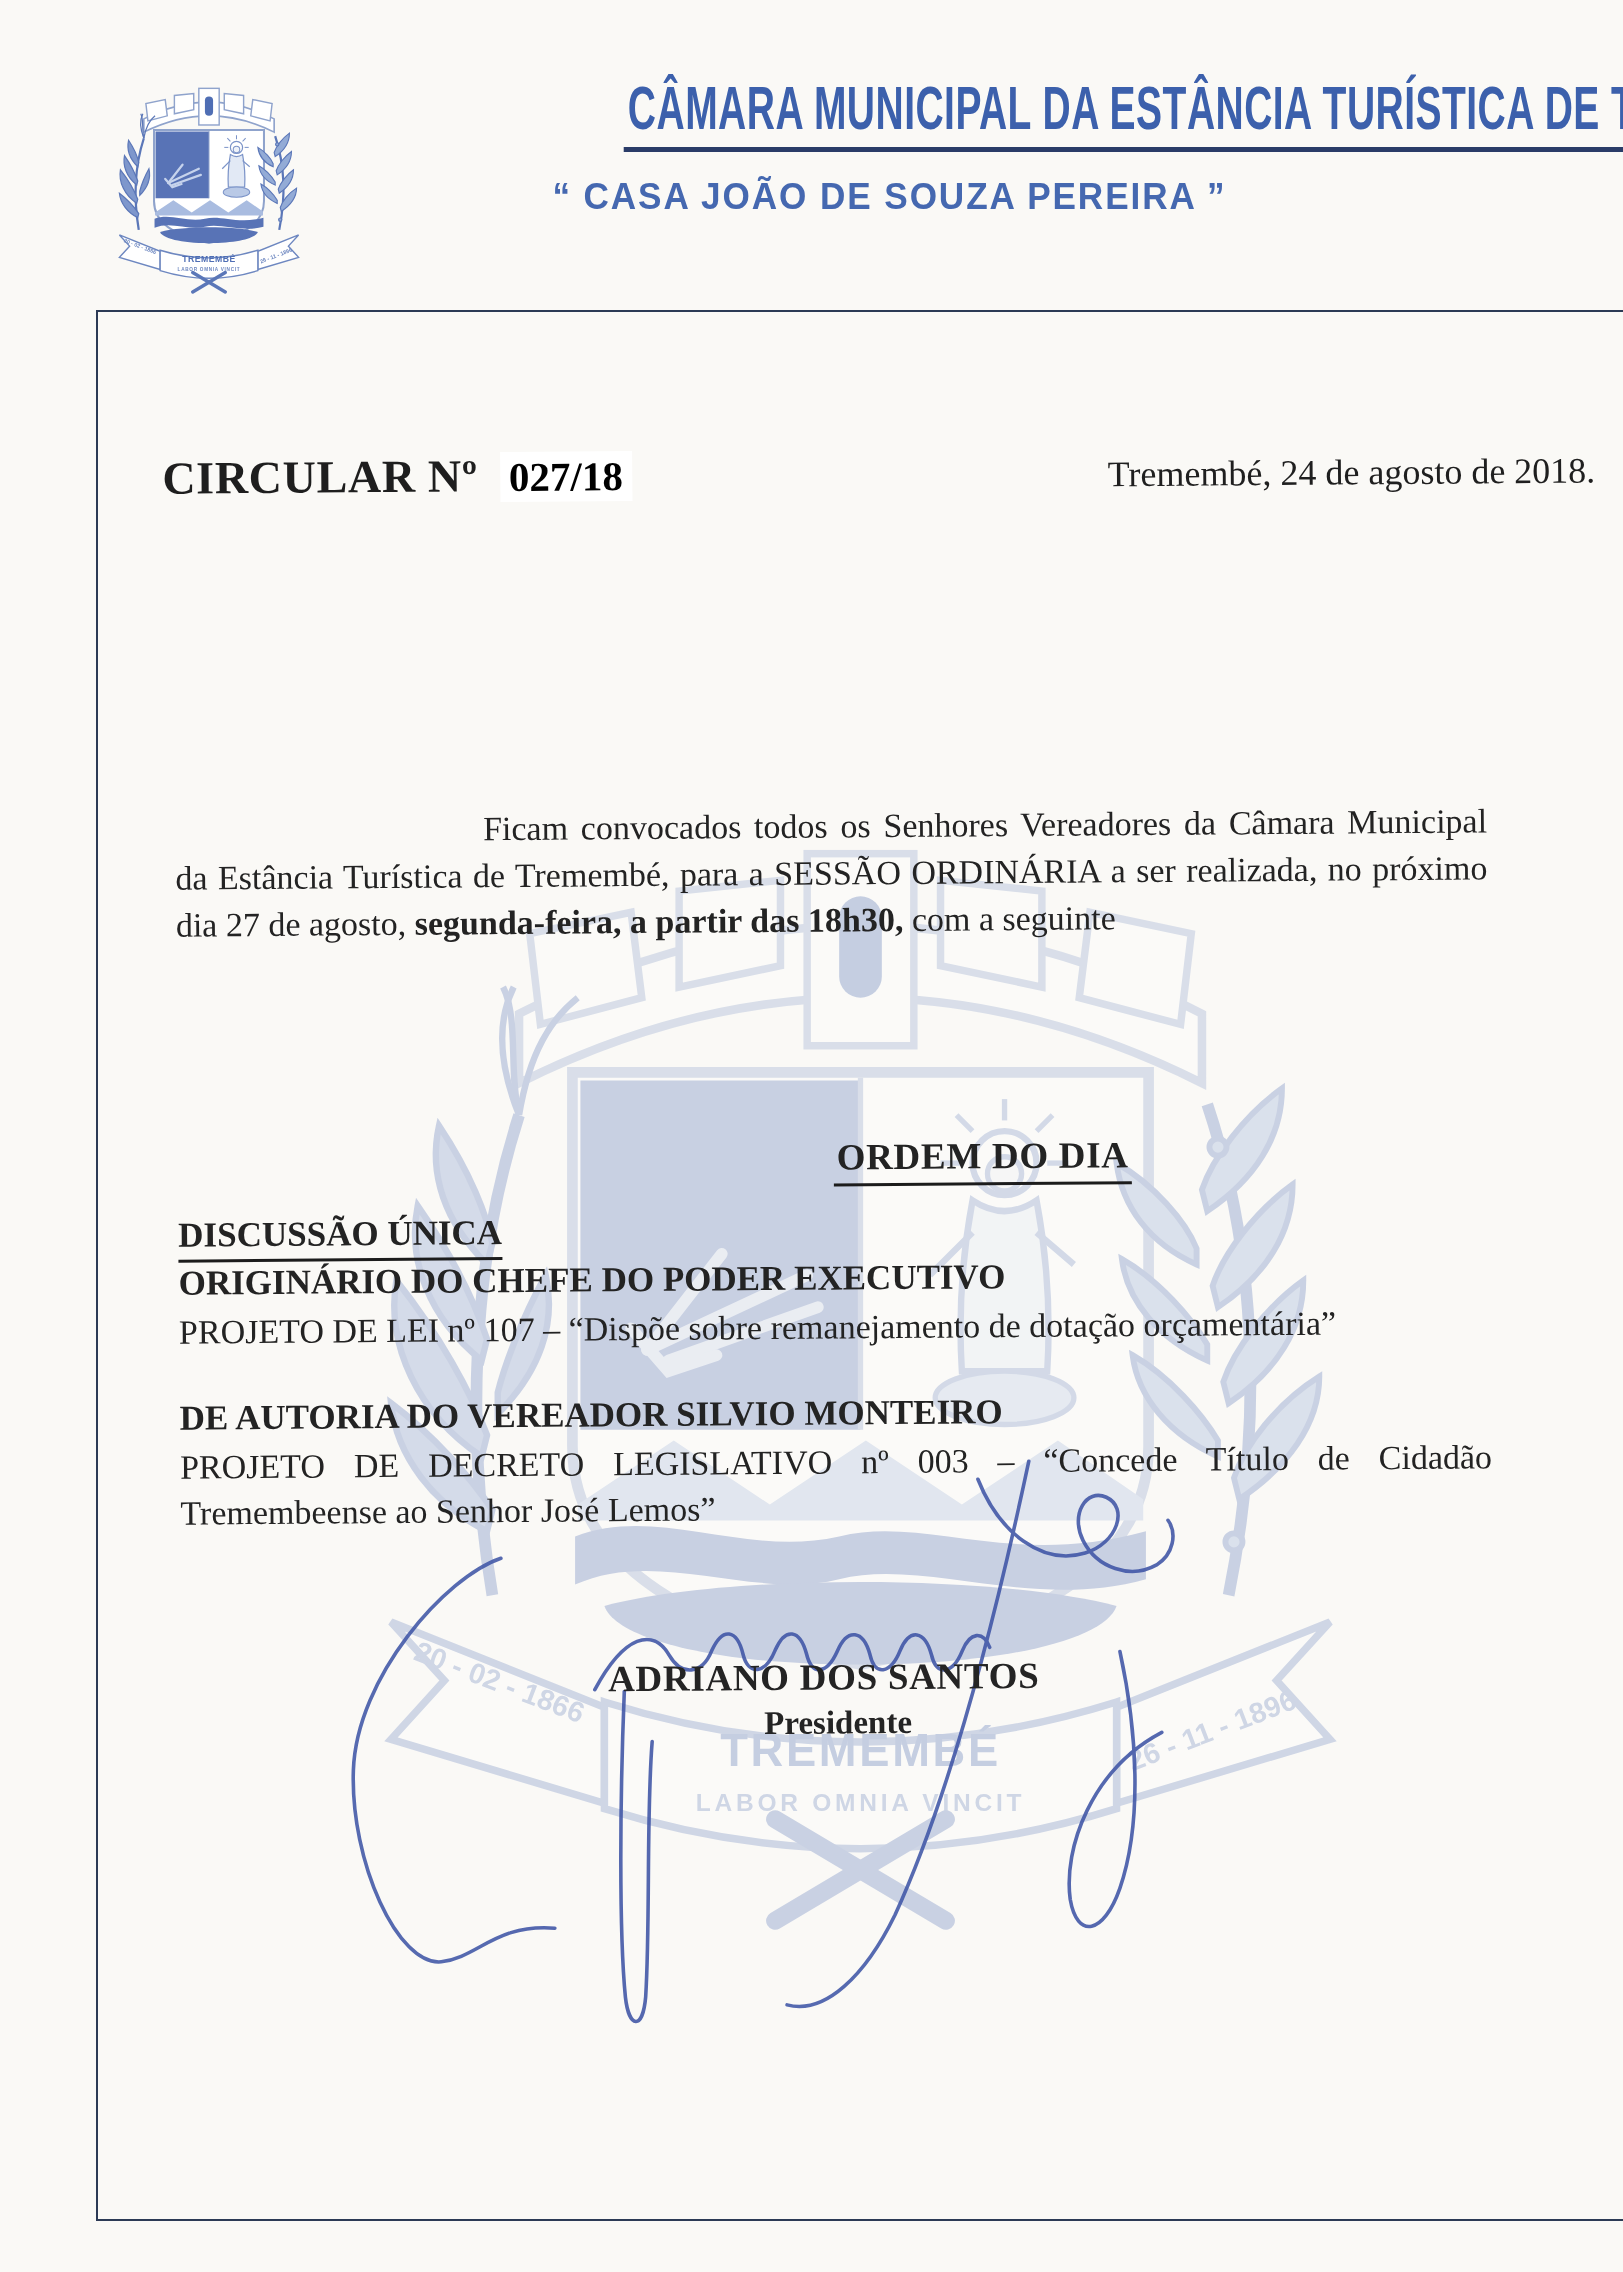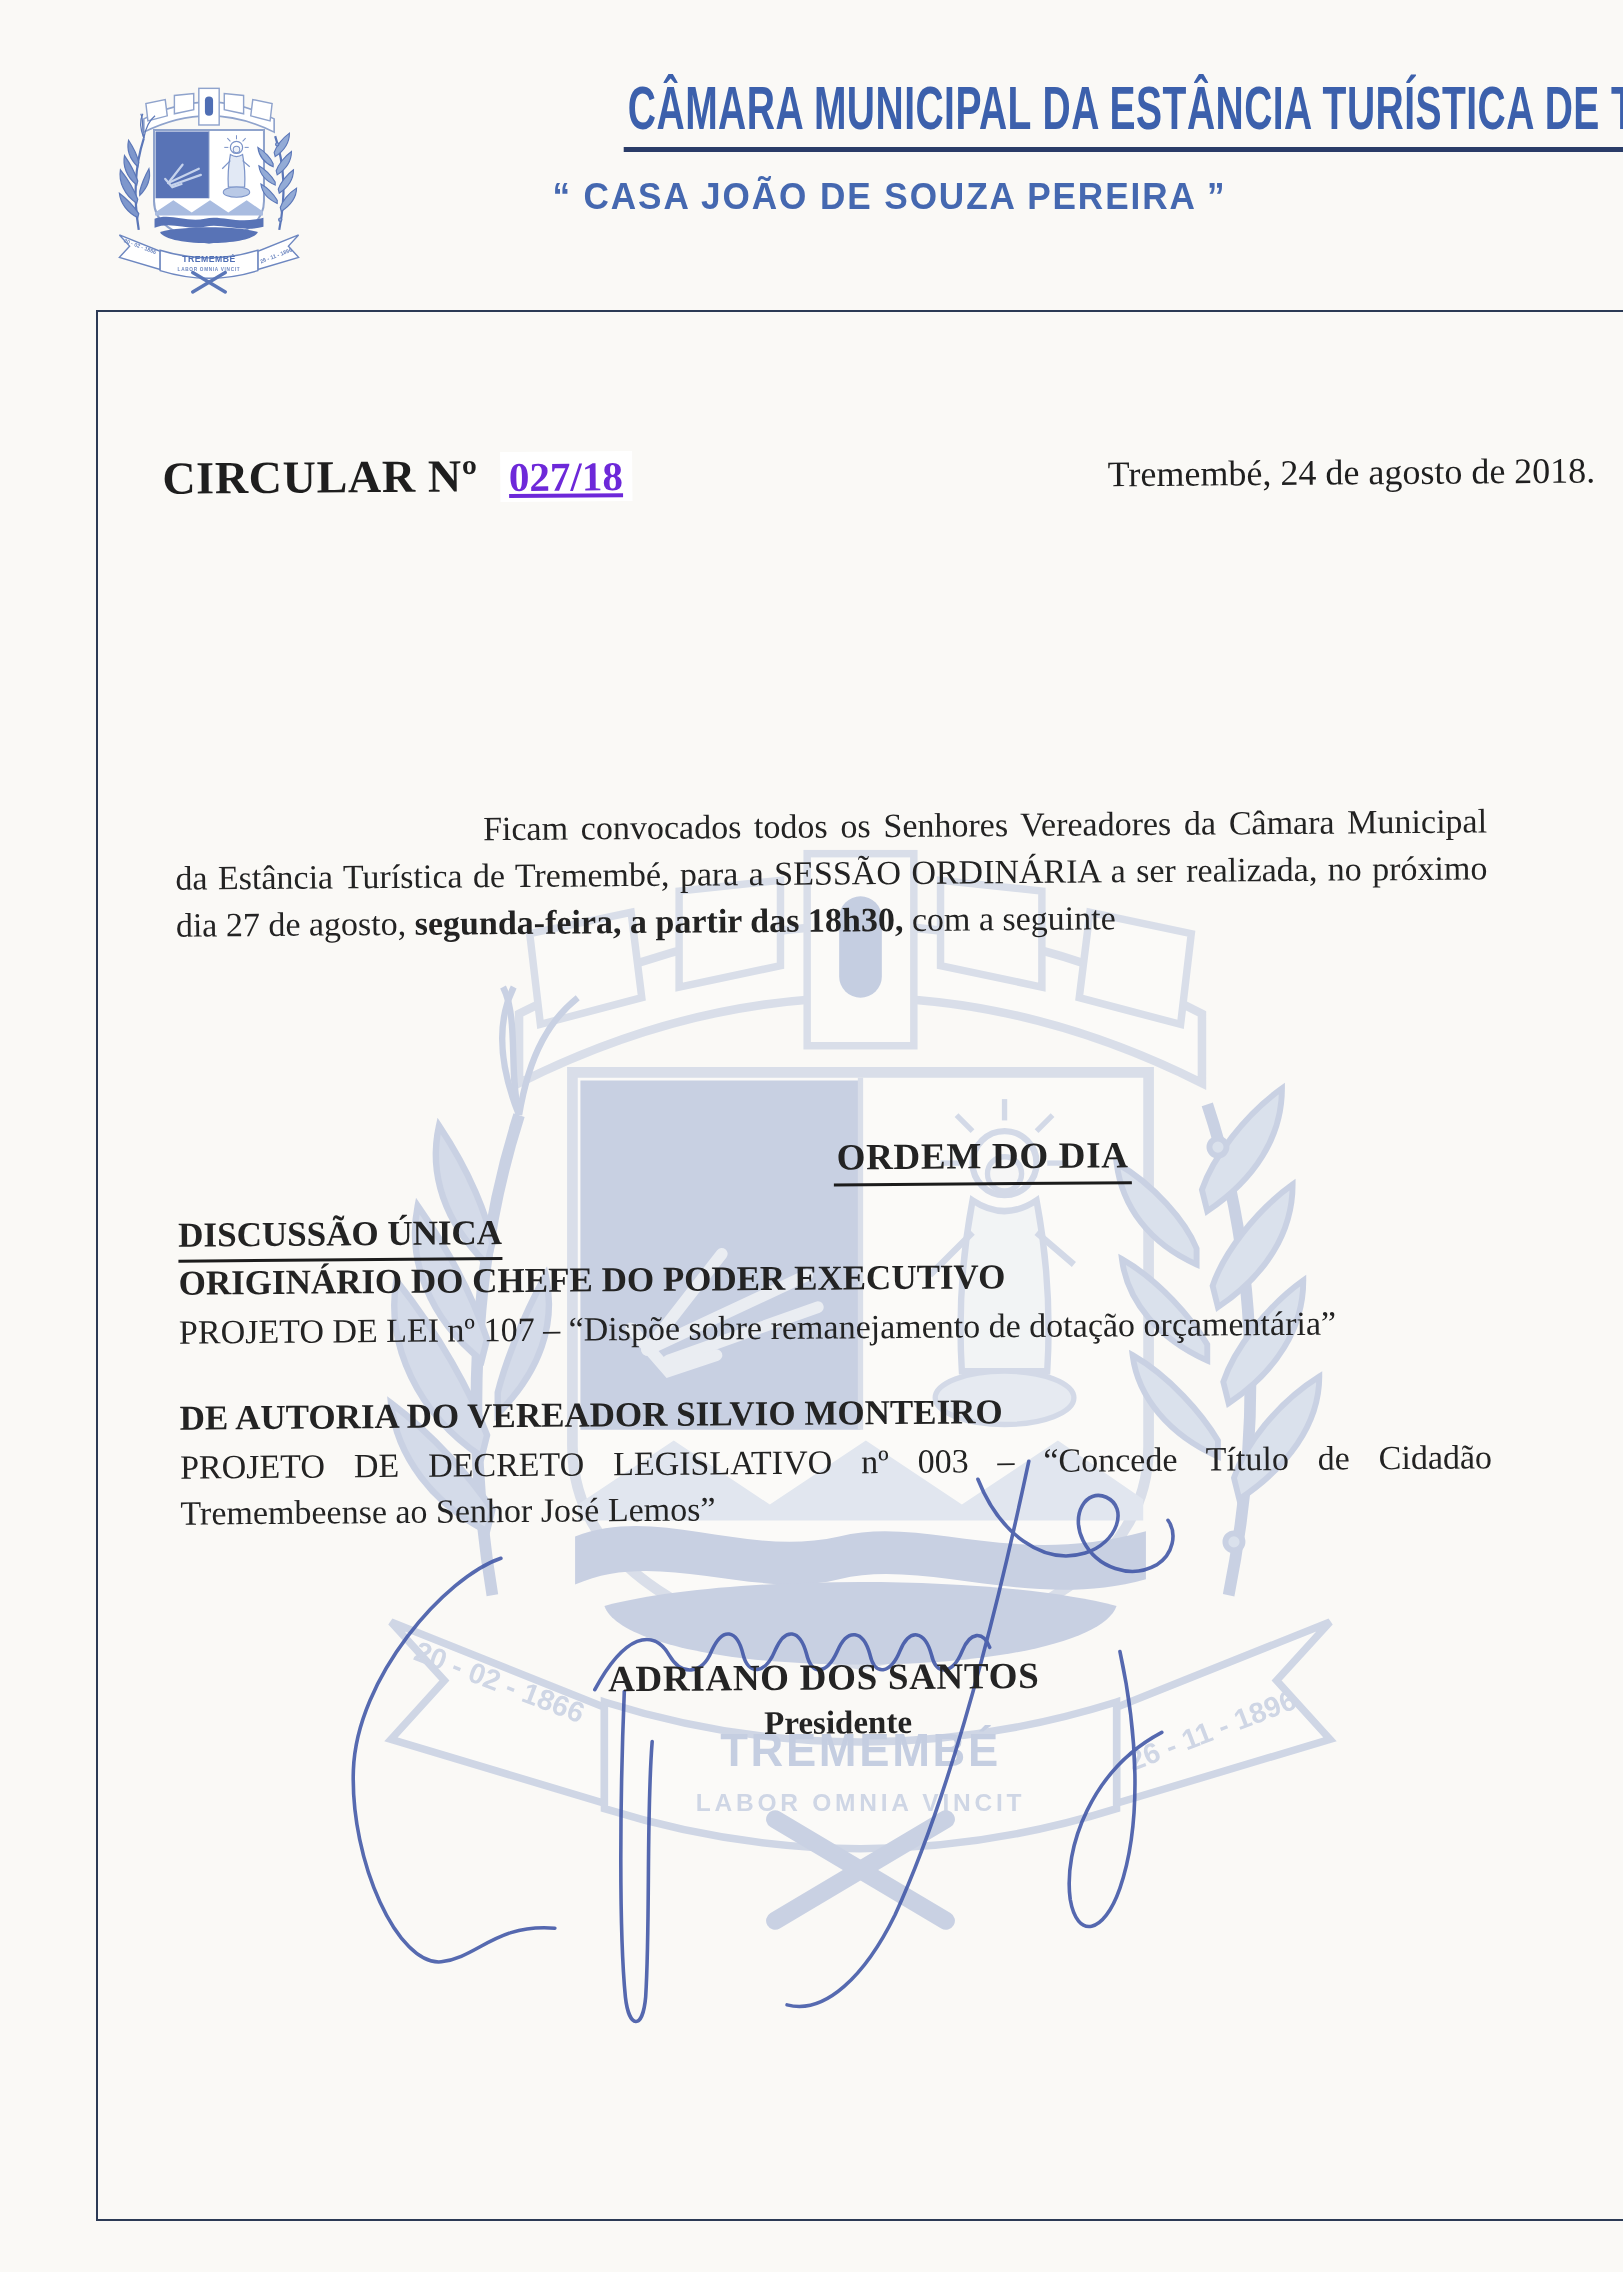--- a/index.html
+++ b/index.html
@@ -56,21 +56,21 @@
   .content{
     position:absolute;left:0;top:0;right:0;bottom:0;
     transform:rotate(-0.45deg);
     transform-origin:50% 40%;
   }
   .circular-row{
     position:absolute;left:69px;top:134px;right:98px;
     display:flex;align-items:baseline;
   }
   .doc-type{font-weight:700;font-size:46px;letter-spacing:0.7px;color:#1e1e1e;}
-  .doc-num{font-weight:700;font-size:41px;color:#6d28d9;margin-left:22px;background:#ffffff;padding:1.3px 9.2px;text-decoration:underline;}
+  .doc-num{font-weight:700;font-size:41px;color:#000000;margin-left:22px;background:#ffffff;padding:1.3px 9.2px;}
   .dateline{margin-left:auto;font-size:36px;color:#1f1f1f;}
   .body-para{
     position:absolute;left:79px;top:490px;width:1312px;margin:0;
     font-size:34px;line-height:47px;
     text-align:justify;text-indent:308px;
   }
   .order-heading{position:absolute;left:79px;top:823px;width:1312px;text-align:center;}
   .order-heading span{
     position:relative;left:149px;
     display:inline-block;

